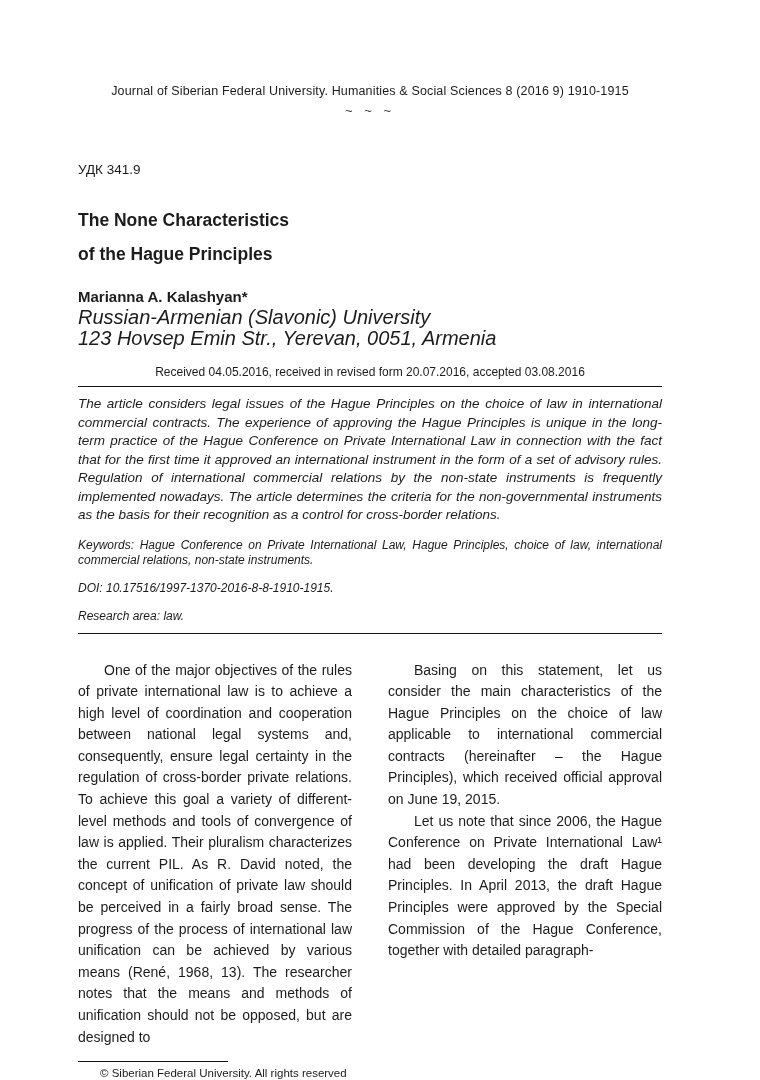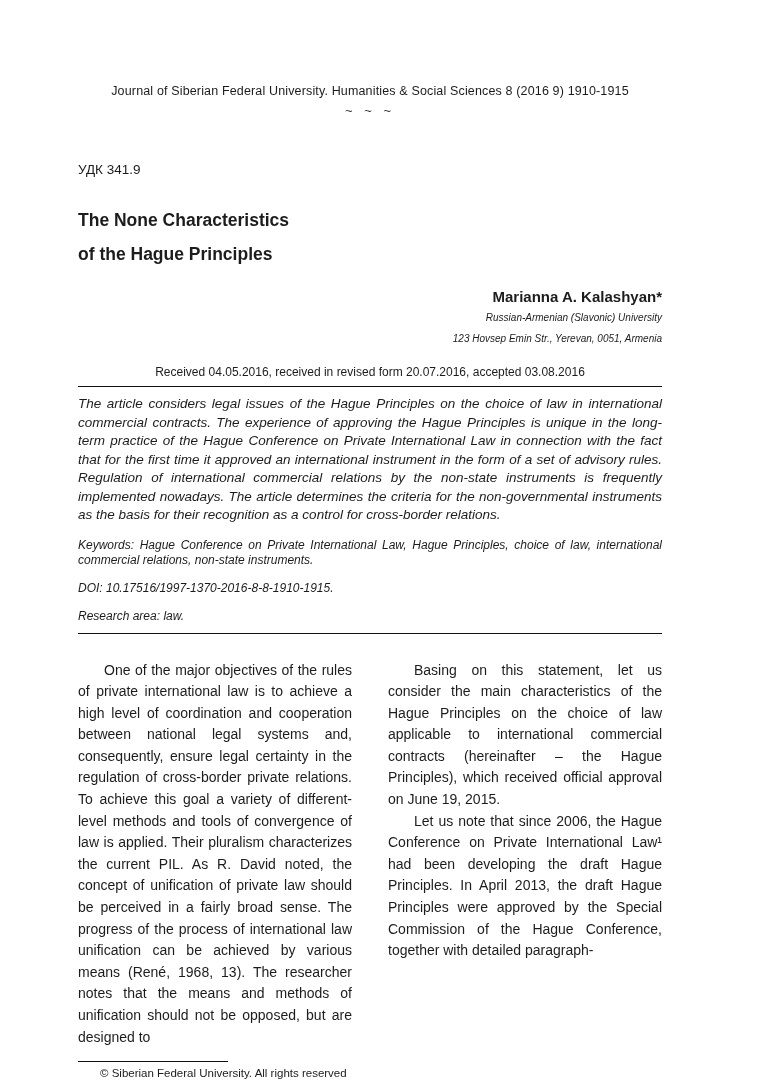--- a/index.html
+++ b/index.html
@@ -37,31 +37,31 @@
     margin-top: 44px;
   }
   .title {
     font-size: 17.5px;
     font-weight: bold;
     line-height: 34px;
     margin: 26px 0 0 0;
   }
   .title-line { display: block; }
   .author-block {
-    text-align: right;
+    text-align: left;
     margin-top: 16px;
   }
   .author {
     font-size: 15px;
     font-weight: bold;
     line-height: 20px;
   }
   .affiliation {
     font-style: italic;
-    font-size: 10px;
+    font-size: 20px;
     line-height: 21px;
   }
   .received {
     text-align: center;
     font-size: 12px;
     margin-top: 16px;
     margin-bottom: 7px;
   }
   .rule {
     border: none;

